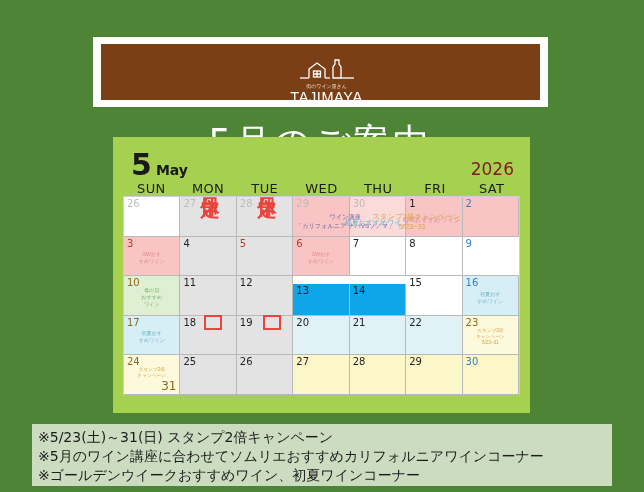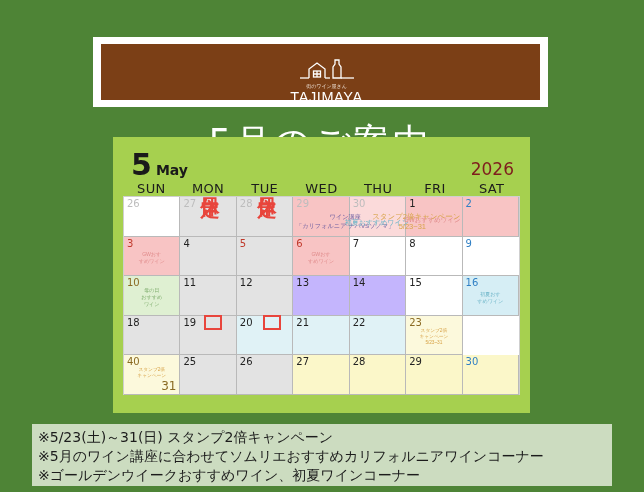--- a/index.html
+++ b/index.html
@@ -195,21 +195,21 @@
     white-space: pre-line;
     letter-spacing: -0.1px;
   }
 
   
   .f-white { background: #ffffff; }
   .f-gray  { background: #e3e3e3; }
   .f-pink  { background: #f8c4c4; }
   .f-pink-l{ background: #fbdada; }
   .f-green { background: #dff0d2; }
-  .f-purple{ background: #c4b5fd; }
+  .f-purple{ background: #0ea5e9; margin-top: 8px; }
   .f-blue  { background: #d6eef5; }
   .f-blue-l{ background: #e0f2f6; }
   .f-yellow{ background: #fbf7c9; }
   .f-yellow-l{ background: #fcf9dc; }
 
   
   .t-pink   { color: #e08b8b; }
   .t-green  { color: #7fae6e; }
   .t-purple { color: #6d5ea0; }
   .t-blue   { color: #6fb6c9; }
@@ -391,20 +391,25 @@
         <div class="cell f-blue">
           <span class="daynum sat">16</span>
           <span class="note t-blue" style="top:15px;">初夏おす
 すめワイン</span>
         </div>
         <div class="span-text t-purple" style="left:41%;width:30%;top:16px;font-size:6.2px;">ワイン講座</div>
         <div class="span-text t-purple" style="left:39%;width:34%;top:25px;font-size:6.2px;">「カリフォルニア  ナパVSソノマ」</div>
       </div>
 
       <div class="week">
+        <div class="cell f-blue">
+          <span class="daynum brown">17</span>
+          <span class="note t-blue" style="top:14px;">初夏おす
+すめワイン</span>
+        </div>
         <div class="cell f-gray">
           <span class="daynum">18</span>
         </div>
         <div class="cell f-gray">
           <span class="daynum">19</span>
         </div>
         <div class="cell f-blue-l">
           <span class="daynum">20</span>
         </div>
         <div class="cell f-blue-l">
@@ -417,21 +422,21 @@
           <span class="daynum brown">23</span>
           <span class="note t-orange" style="top:12px;font-size:4.8px;">スタンプ2倍
 キャンペーン
 5/23~31</span>
         </div>
         <div class="span-text t-blue" style="left:42%;width:44%;top:21px;font-size:7px;">初夏おすすめワイン</div>
       </div>
 
       <div class="week">
         <div class="cell f-yellow-l">
-          <span class="daynum brown">40</span>
+          <span class="daynum brown">24</span>
           <span class="note t-orange" style="top:12px;font-size:4.8px;">スタンプ2倍
 キャンペーン</span>
           <span class="corner-num">31</span>
         </div>
         <div class="cell f-gray">
           <span class="daynum">25</span>
         </div>
         <div class="cell f-gray">
           <span class="daynum">26</span>
         </div>

